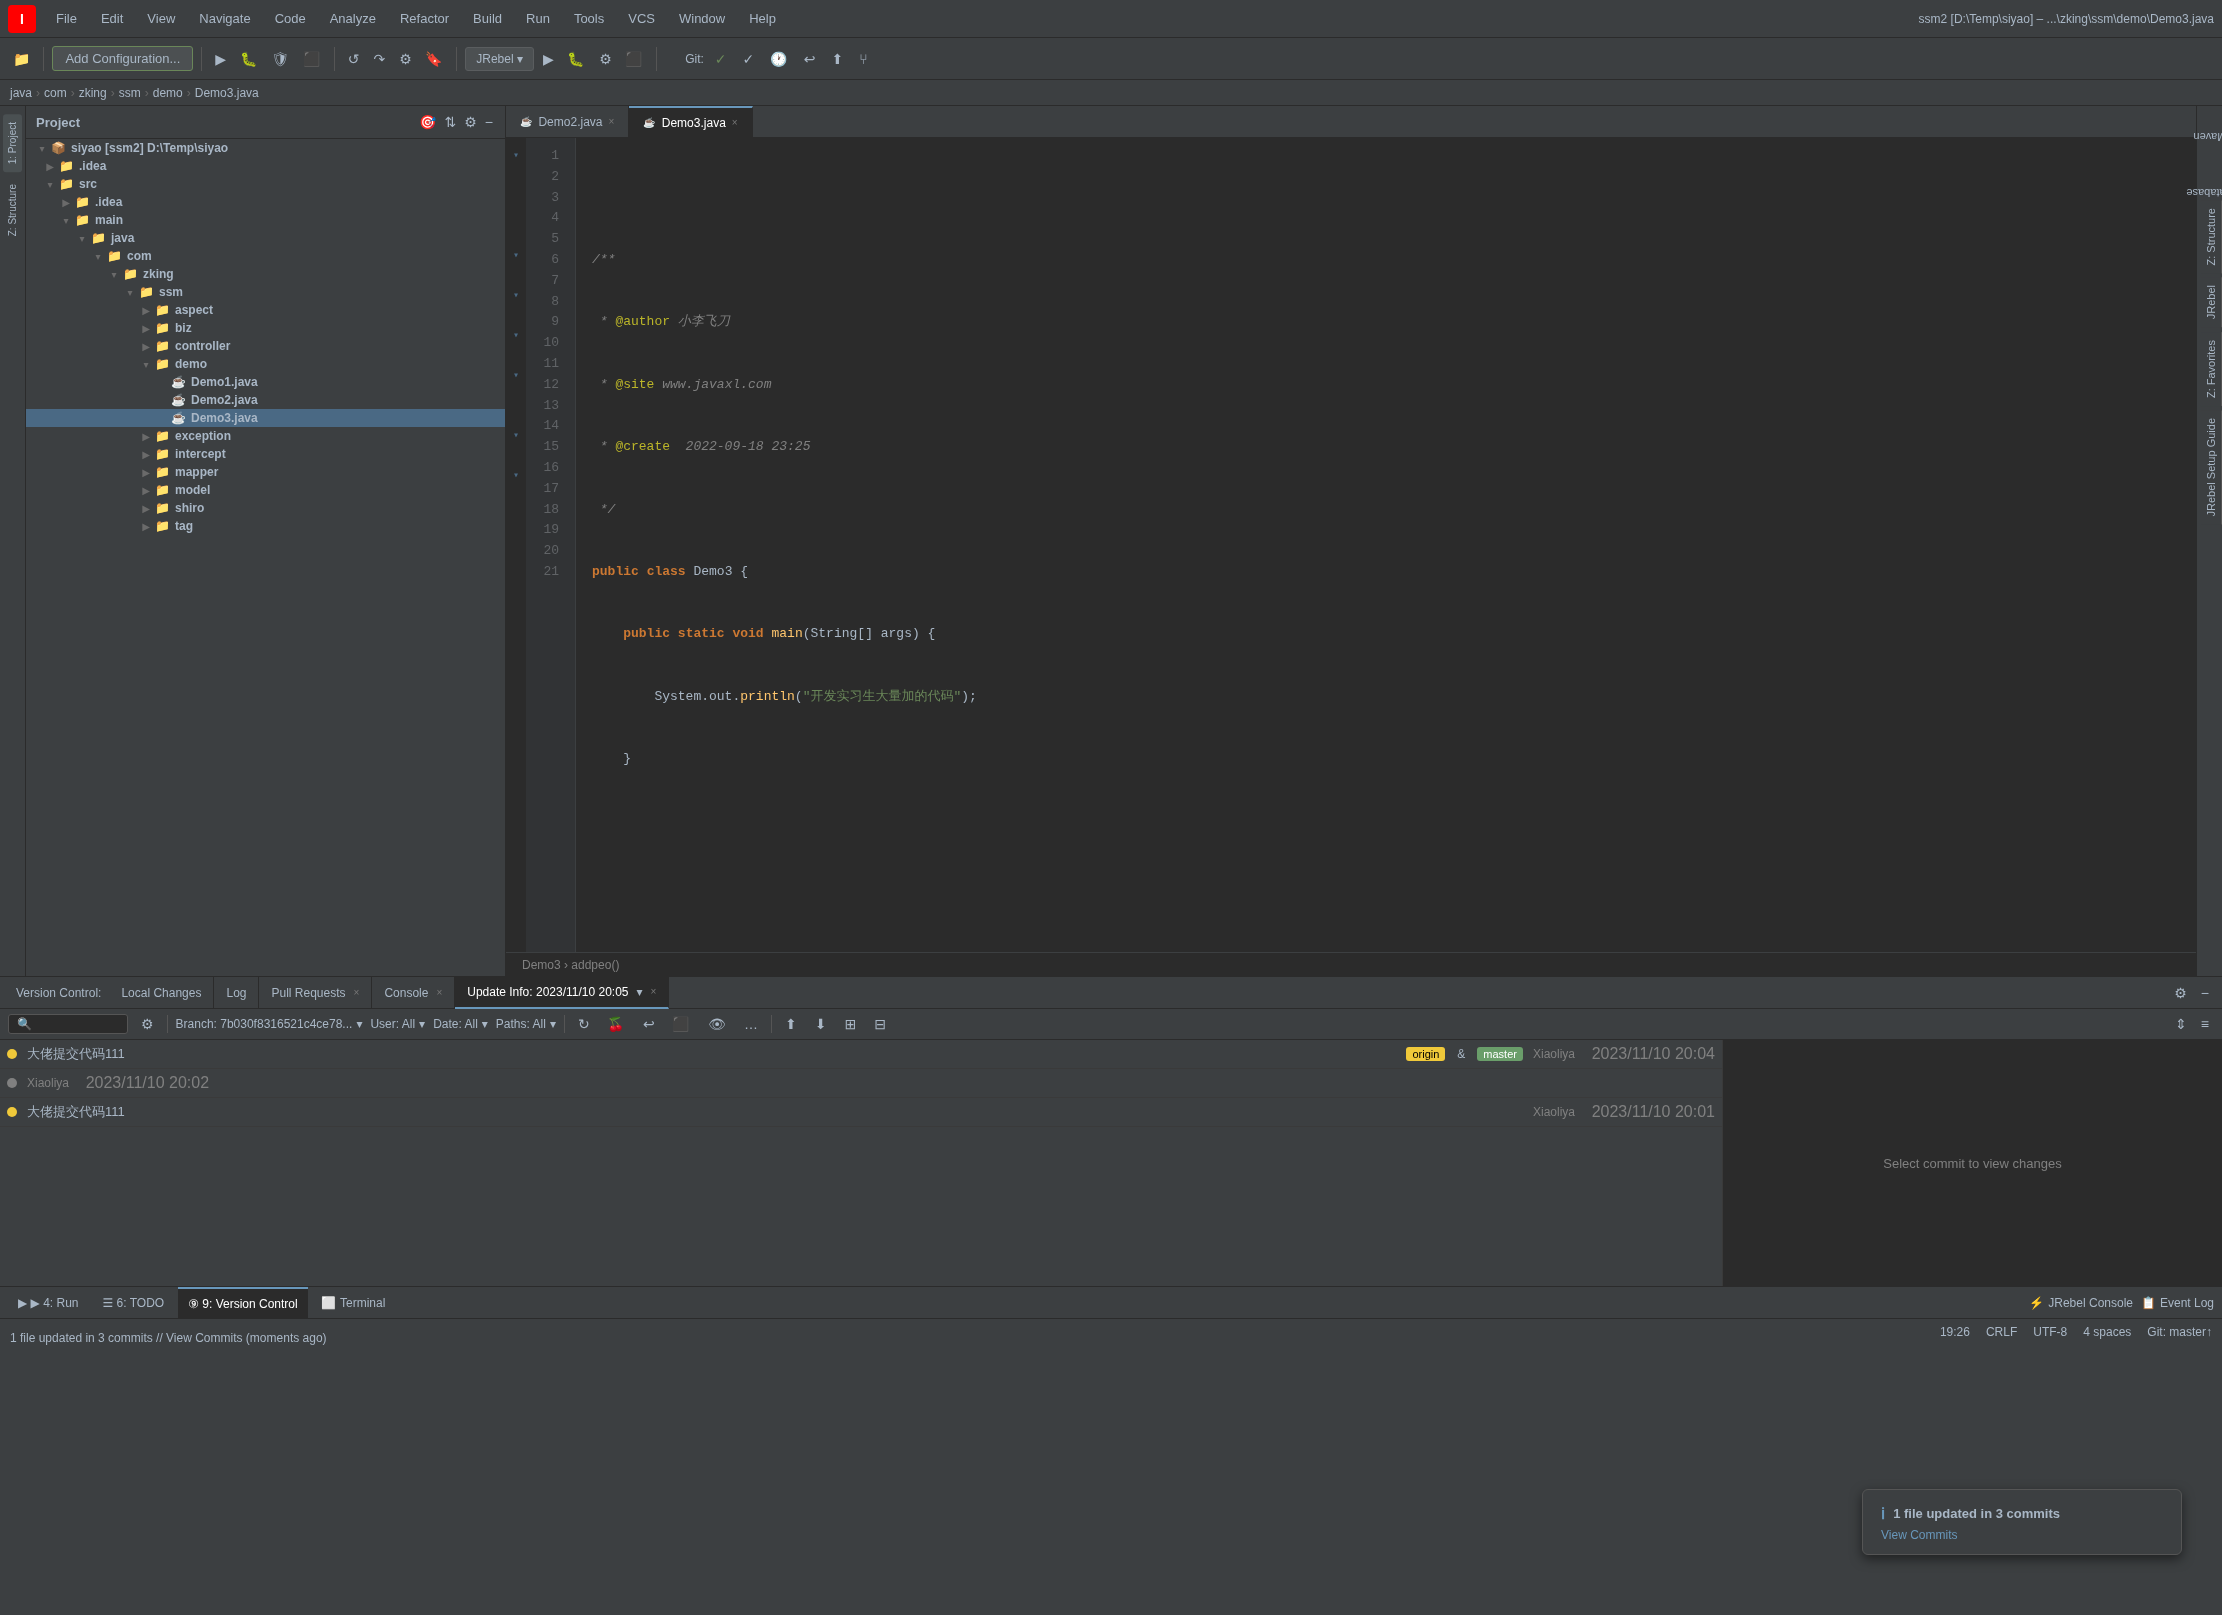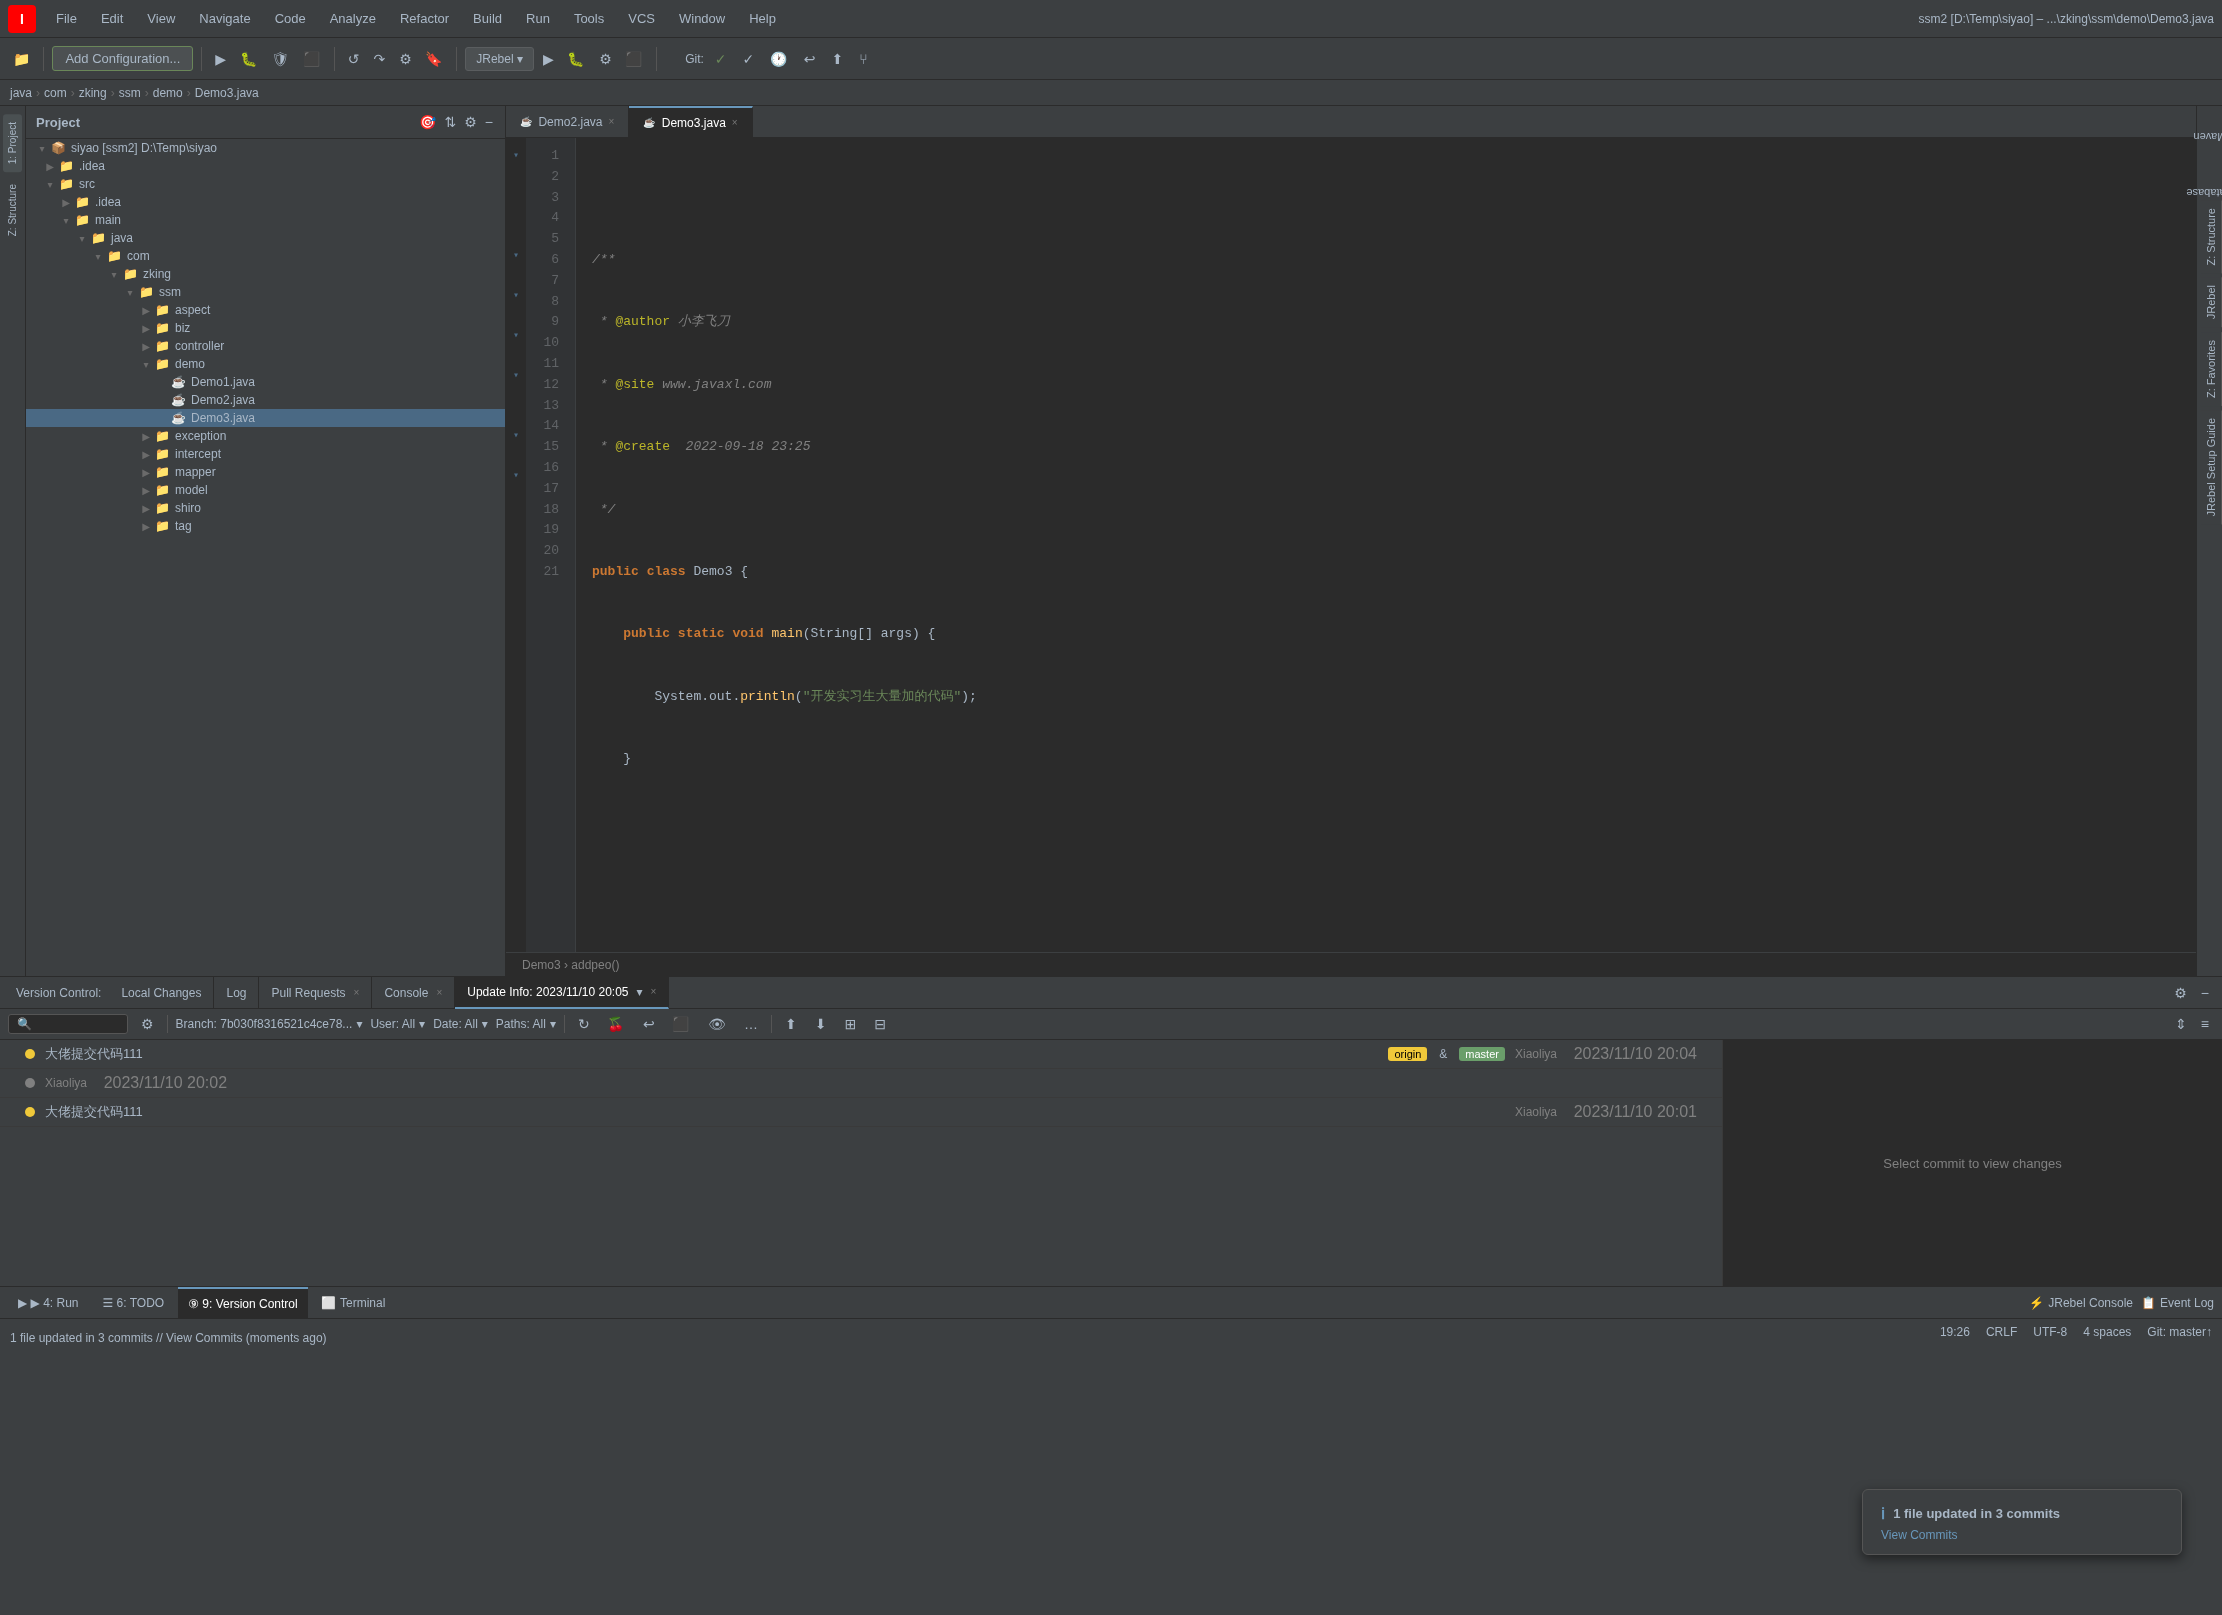--- a/index.html
+++ b/index.html
@@ -36,21 +36,21 @@
 
     
     #left-tabs { width: 26px; background: #3c3f41; border-right: 1px solid #2b2b2b; display: flex; flex-direction: column; align-items: center; padding-top: 8px; gap: 4px; }
     .left-tab { writing-mode: vertical-rl; text-orientation: mixed; transform: rotate(180deg); padding: 8px 4px; cursor: pointer; font-size: 11px; color: #a9b7c6; border-radius: 3px; }
 
     
     .tree-item { display: flex; align-items: center; padding: 2px 0; cursor: pointer; white-space: nowrap; }
     .tree-item.selected { background: #4a6984; }
     .tree-arrow { width: 16px; text-align: center; color: #6a6a6a; font-size: 10px; }
     .tree-icon { width: 18px; text-align: center; margin-right: 3px; }
-    .tree-label { font-size: 12px; color: #a9b7c6; }
+    .tree-label { font-size: 12px; color: #a9b7c6; font-weight: bold; }
     .folder-icon { color: #7aab6d; }
     .indent1 { padding-left: 16px; }
     .indent2 { padding-left: 32px; }
     .indent3 { padding-left: 48px; }
     .indent4 { padding-left: 64px; }
     .indent5 { padding-left: 80px; }
     .indent6 { padding-left: 96px; }
     .indent7 { padding-left: 112px; }
     .indent8 { padding-left: 128px; }
 
@@ -90,21 +90,21 @@
     #bottom-panel { height: 310px; background: #3c3f41; border-top: 1px solid #2b2b2b; display: flex; flex-direction: column; }
     #bottom-tabs { display: flex; background: #3c3f41; border-bottom: 1px solid #2b2b2b; height: 32px; align-items: center; padding: 0 8px; gap: 0; }
     .bottom-tab { padding: 0 12px; height: 32px; display: flex; align-items: center; cursor: pointer; font-size: 12px; color: #a9b7c6; border-right: 1px solid #2b2b2b; gap: 4px; }
     .bottom-tab.active { color: #ffffff; border-bottom: 2px solid #6897bb; background: #2b2b2b; }
     .bottom-tab .close-x { margin-left: 4px; font-size: 10px; color: #777; }
     #bottom-toolbar { display: flex; align-items: center; padding: 4px 8px; background: #3c3f41; border-bottom: 1px solid #2b2b2b; gap: 8px; }
     .bottom-toolbar-item { display: flex; align-items: center; gap: 4px; font-size: 12px; color: #a9b7c6; cursor: pointer; }
     .bottom-toolbar-separator { width: 1px; height: 18px; background: #555; }
     #bottom-content { display: flex; flex: 1; overflow: hidden; }
     #commit-list { flex: 1; overflow-y: auto; }
-    .commit-item { display: flex; align-items: center; padding: 5px 25px; border-bottom: 1px solid #3a3a3a; cursor: pointer; gap: 10px; }
+    .commit-item { display: flex; align-items: center; padding: 5px 7px; border-bottom: 1px solid #3a3a3a; cursor: pointer; gap: 10px; }
     .commit-dot { width: 10px; height: 10px; border-radius: 50%; flex-shrink: 0; }
     .commit-msg { flex: 1; font-size: 13px; color: #a9b7c6; }
     .commit-tag { background: #f0c93a; color: #000; padding: 1px 6px; border-radius: 3px; font-size: 11px; }
     .commit-branch { background: #6a9e6a; color: #fff; padding: 1px 6px; border-radius: 3px; font-size: 11px; }
     .commit-author { font-size: 12px; color: #808080; }
     .commit-date { font-size: 16px; color: #808080; min-width: 130px; text-align: right; }
     #commit-detail { width: 500px; background: #2b2b2b; border-left: 1px solid #3a3a3a; display: flex; align-items: center; justify-content: center; color: #808080; font-size: 13px; }
 
     
     #status-bar { height: 26px; background: #3c3f41; border-top: 1px solid #2b2b2b; display: flex; align-items: center; padding: 0 10px; font-size: 12px; color: #a9b7c6; gap: 16px; }

